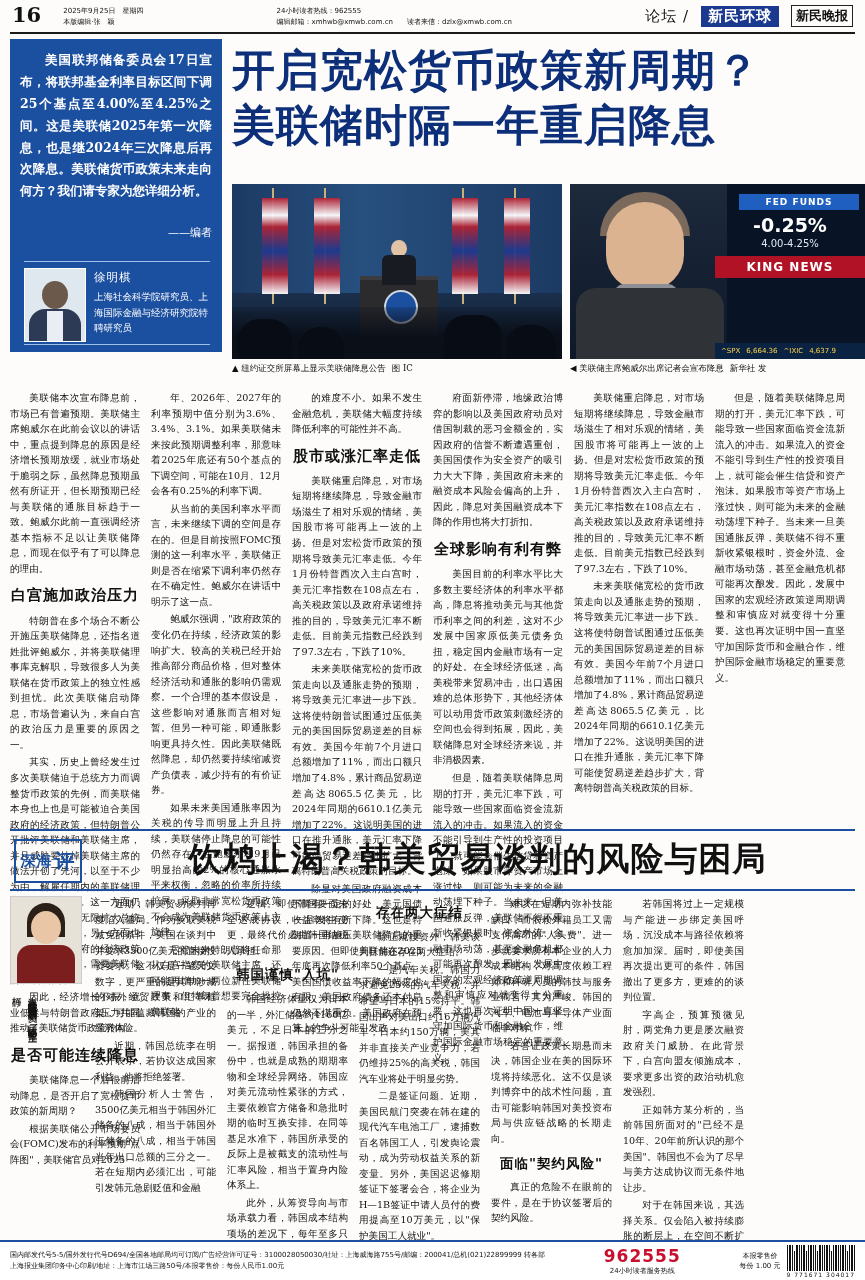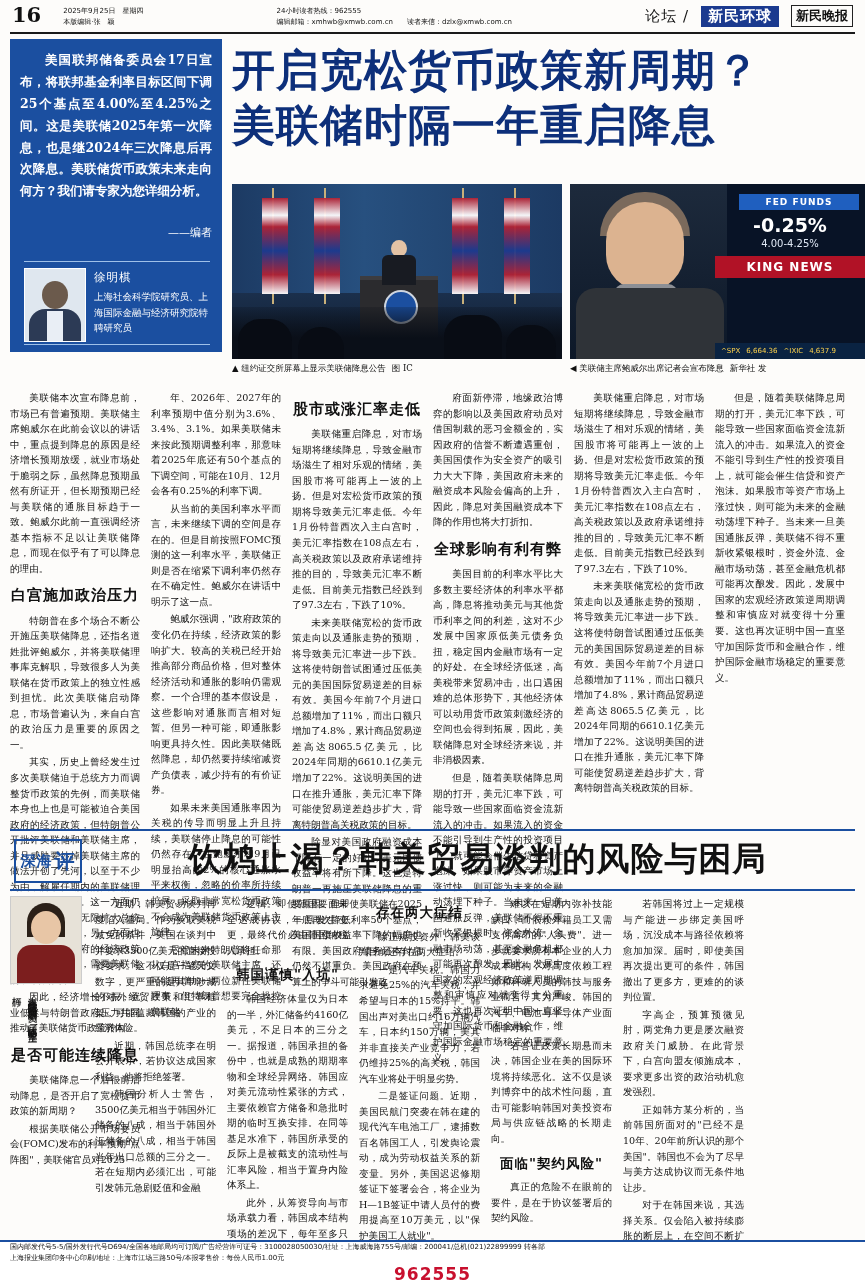--- a/index.html
+++ b/index.html
@@ -156,22 +156,22 @@
   .colB{width:121px;font-size:9.6px;line-height:1.62;text-align:justify;
         font-family:"DejaVu Serif","Liberation Serif",serif;}
   .colB p{margin:0 0 2px 0;text-indent:2em;}
   .subB{text-align:center;font-size:13.5px;font-weight:bold;margin:6px 0 5px 0;
         font-family:"DejaVu Serif","Liberation Serif",serif;letter-spacing:1px;}
 
   
   .footer{
     position:absolute;left:0;bottom:0;width:865px;height:40px;
     border-top:2px solid #1b4fa0;background:#fff;
-    display:flex;justify-content:space-between;
-    padding:0 10px;box-sizing:border-box;flex-direction:column;
+    display:flex;align-items:center;justify-content:space-between;
+    padding:0 10px;box-sizing:border-box;
   }
   .ft-left{font-size:7px;line-height:1.55;color:#111;}
   .ft-mid{text-align:center;}
   .ft-hot{color:#c8102e;font-size:17px;font-weight:bold;letter-spacing:1px;font-family:"DejaVu Sans",sans-serif;}
   .ft-hotlabel{font-size:7px;color:#111;}
   .ft-right{display:flex;align-items:center;gap:6px;}
   .ft-price{font-size:7px;line-height:1.5;text-align:center;}
   .barcode{height:26px;display:flex;align-items:flex-end;gap:1px;}
   .barcode i{display:block;width:1px;height:26px;background:#111;}
   .barcode i.w{width:2px;}
@@ -301,20 +301,21 @@
 
     <div class="col">
       <p>年、2026年、2027年的利率预期中值分别为3.6%、3.4%、3.1%。如果美联储未来按此预期调整利率，那意味着2025年底还有50个基点的下调空间，可能在10月、12月会各有0.25%的利率下调。</p>
       <p>从当前的美国利率水平而言，未来继续下调的空间是存在的。但是目前按照FOMC预测的这一利率水平，美联储正则是否在缩紧下调利率仍然存在不确定性。鲍威尔在讲话中明示了这一点。</p>
       <p>鲍威尔强调，"政府政策的变化仍在持续，经济政策的影响扩大。较高的关税已经开始推高部分商品价格，但对整体经济活动和通胀的影响仍需观察。一个合理的基本假设是，这些影响对通胀而言相对短暂。但另一种可能，即通胀影响更具持久性。因此美联储既然降息，却仍然要持续缩减资产负债表，减少持有的有价证券。</p>
       <p>如果未来美国通胀率因为关税的传导而明显上升且持续，美联储停止降息的可能性仍然存在。在鲍威尔和9月已明显抬高的2%的核心通胀水平来权衡，忽略的价率所持续扩展，采取非常宽松货币政策不会成为美联储货币政策上主旋律。</p>
       <p>尽管未来特朗普将任命那从白宫指察的美联储主席，还可能再增加一两位新任美联储理事，但特朗普想要完全操控美联储</p>
     </div>
 
     <div class="col">
+      <p>的难度不小。如果不发生金融危机，美联储大幅度持续降低利率的可能性并不高。</p>
       <div class="sub">股市或涨汇率走低</div>
       <p>美联储重启降息，对市场短期将继续降息，导致金融市场滋生了相对乐观的情绪，美国股市将可能再上一波的上扬。但是对宏松货币政策的预期将导致美元汇率走低。今年1月份特普西次入主白宫时，美元汇率指数在108点左右，高关税政策以及政府承诺维持推的目的，导致美元汇率不断走低。目前美元指数已经跌到了97.3左右，下跌了10%。</p>
       <p>未来美联储宽松的货币政策走向以及通胀走势的预期，将导致美元汇率进一步下跌。这将使特朗普试图通过压低美元的美国国际贸易逆差的目标有效。美国今年前7个月进口总额增加了11%，而出口额只增加了4.8%，累计商品贸易逆差高达8065.5亿美元，比2024年同期的6610.1亿美元增加了22%。这说明美国的进口在推升通胀，美元汇率下降可能使贸易逆差趋步扩大，背离特朗普高关税政策的目标。</p>
       <p>除显对美国政府融资成本下降有一定的好处，美元国债收益率将有所下降。这也是特朗普一再施压美联储降息的重要原因。但即使美联储在2025年底再次降低利率50个基点，美国国债收益率下降的幅度也有限。美国政府债务还本付息仍然不堪重负。美国政府在预算上的争斗可能引发政</p>
     </div>
 
     <div class="col">
       <p>府面新停滞，地缘政治博弈的影响以及美国政府动员对借国制裁的恶习金额金的，实因政府的信誉不断遭遇重创，美国国债作为安全资产的吸引力大大下降，美国政府未来的融资成本风险会偏高的上升，因此，降息对美国融资成本下降的作用也将大打折扣。</p>
       <div class="sub">全球影响有利有弊</div>
       <p>美国目前的利率水平比大多数主要经济体的利率水平都高，降息将推动美元与其他货币利率之间的利差，这对不少发展中国家原低美元债务负扭，稳定国内金融市场有一定的好处。在全球经济低迷，高美税带来贸易冲击，出口遇困难的总体形势下，其他经济体可以动用货币政策刺激经济的空间也会得到拓展，因此，美联储降息对全球经济来说，并非消极因素。</p>

